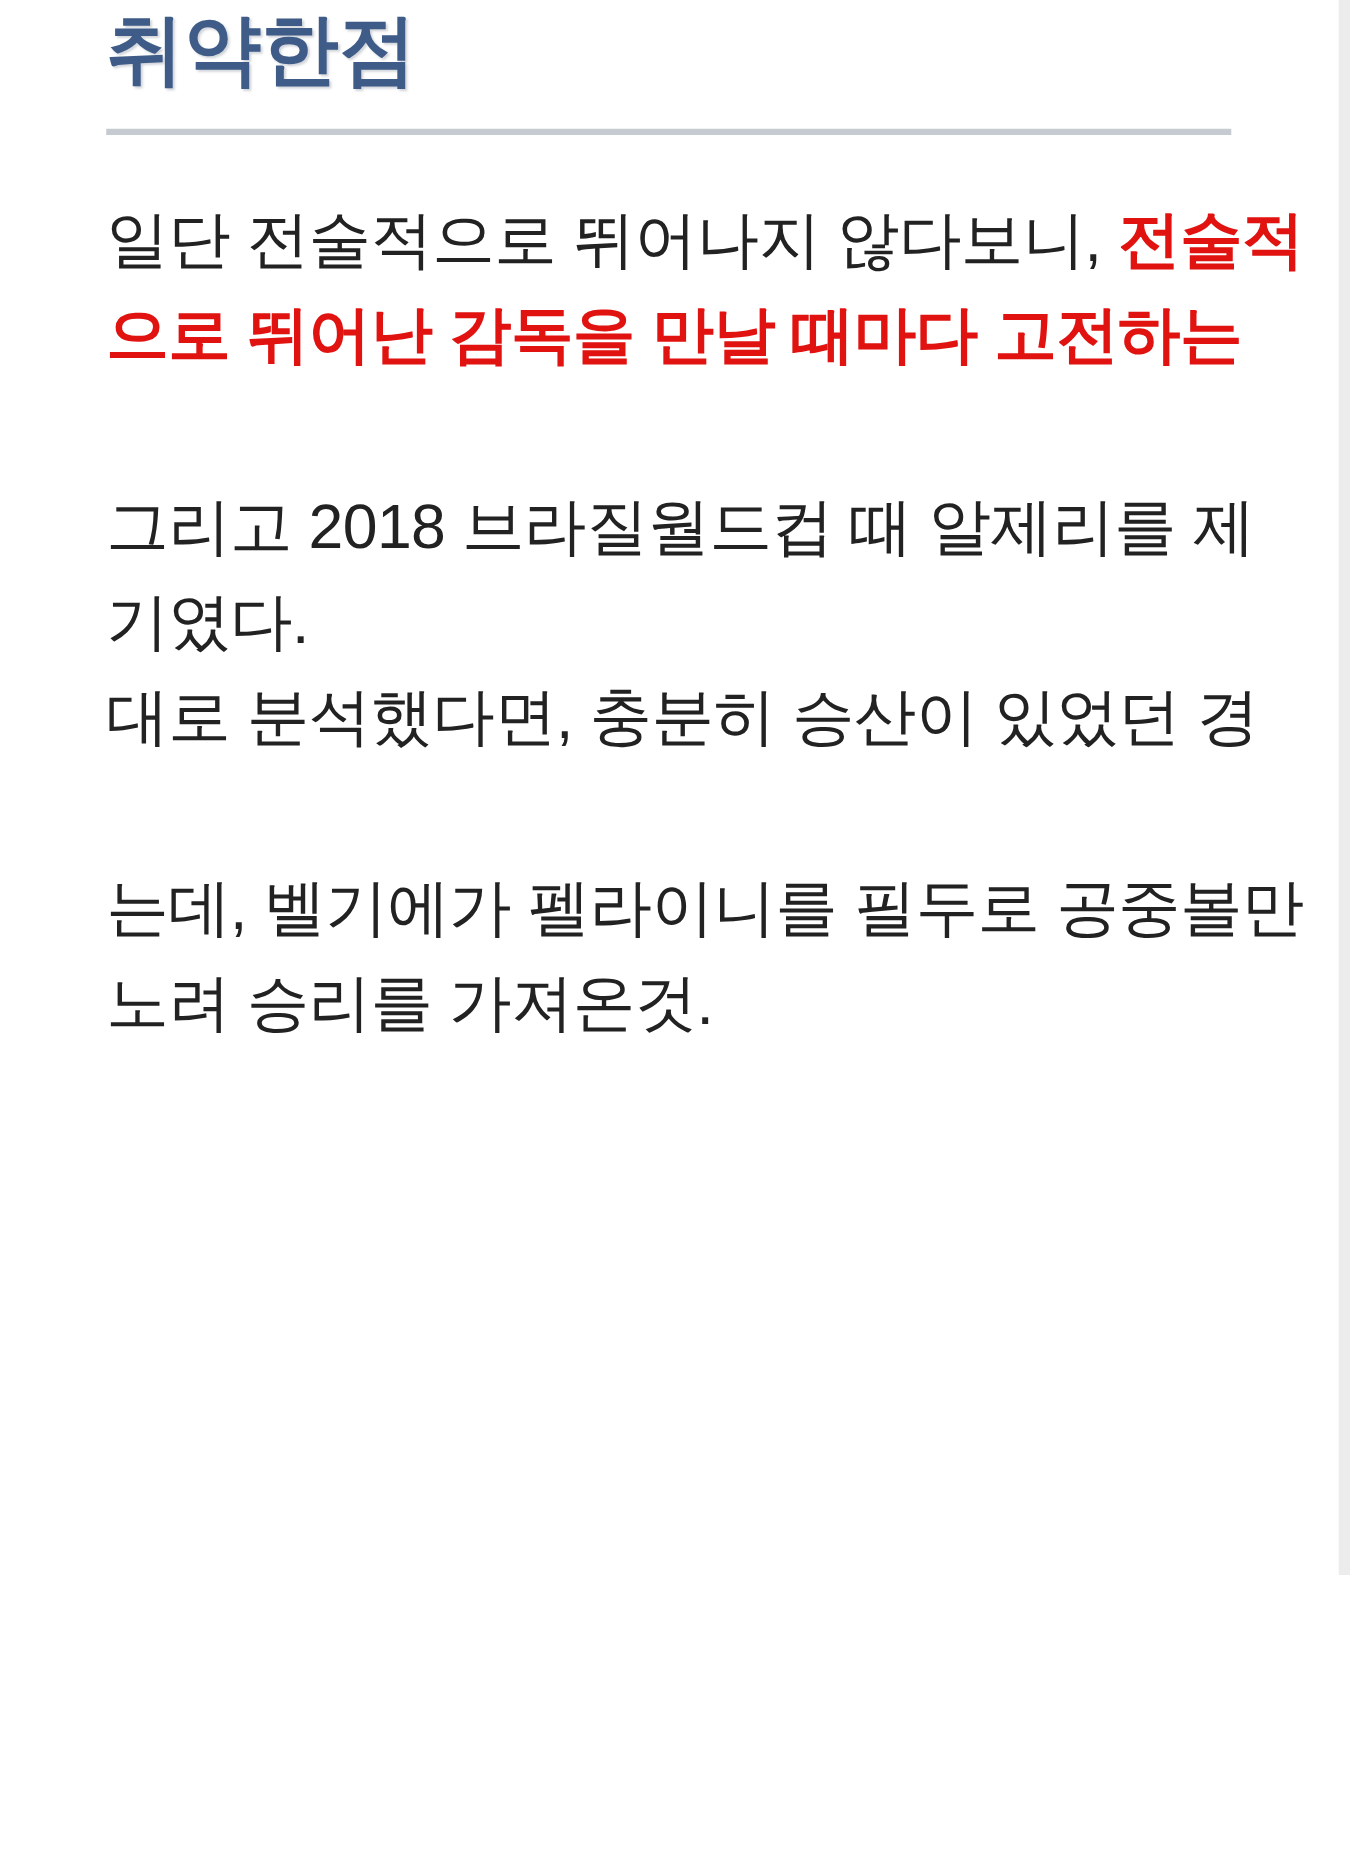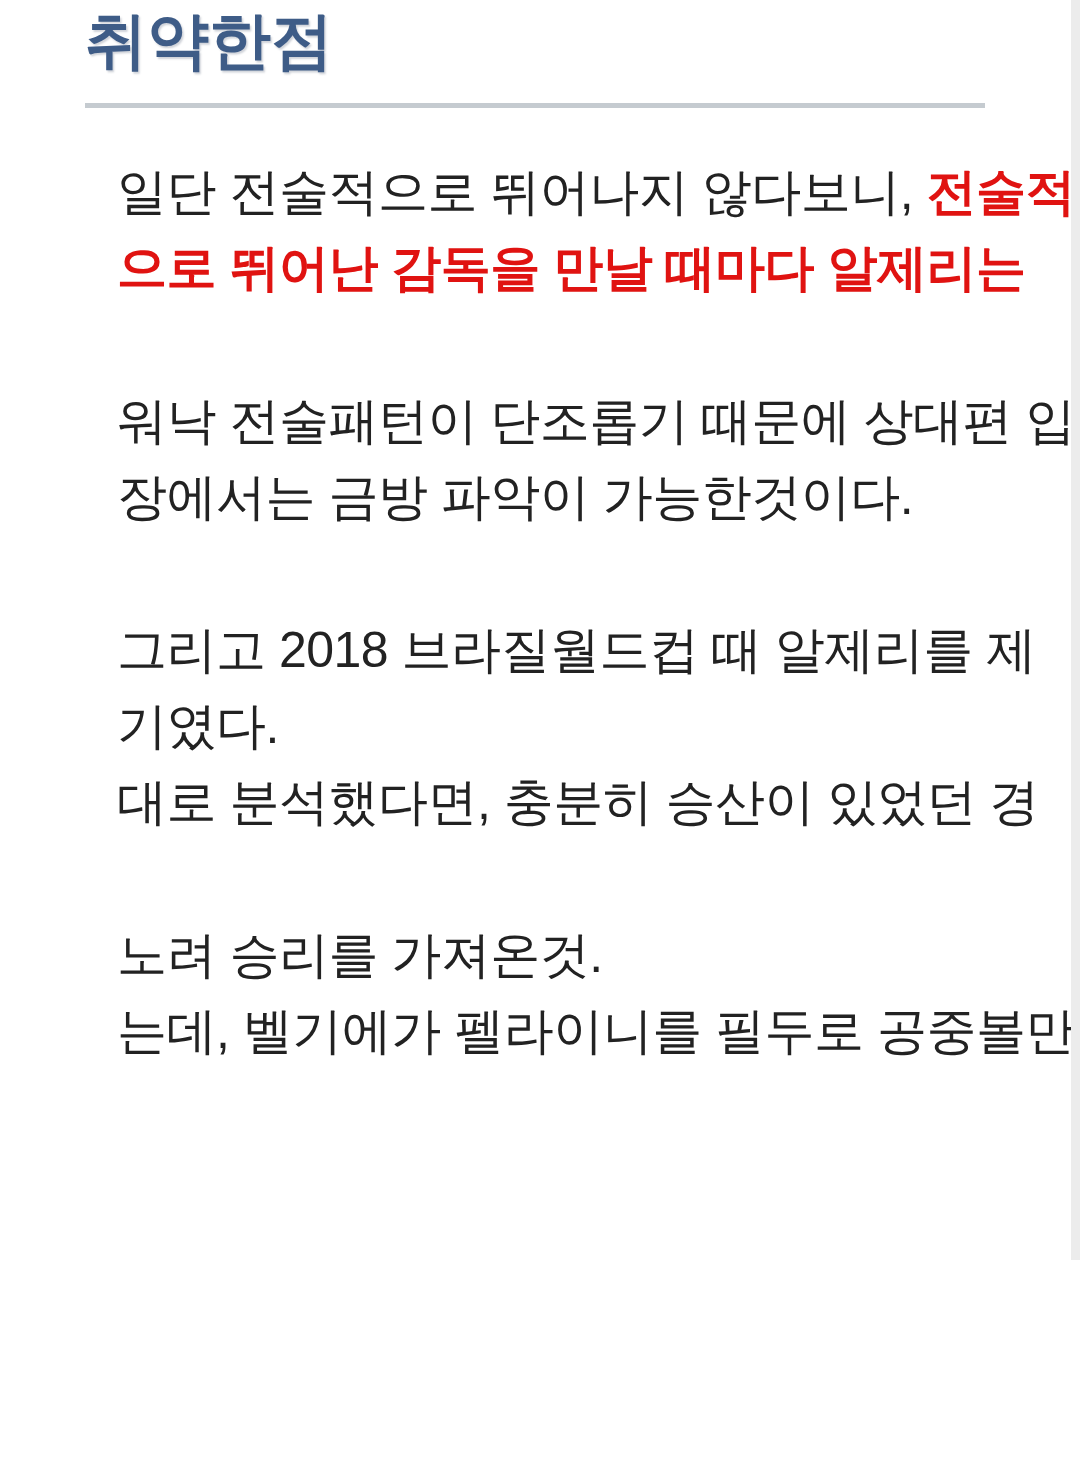--- a/index.html
+++ b/index.html
@@ -59,21 +59,20 @@
   }
 
   .para.first {
     margin-top: 46px;
   }
 
   .line {
     line-height: 76px;
     white-space: nowrap;
     letter-spacing: -0.5px;
-    margin-left: 32px;
   }
 
   .em {
     color: var(--accent-red, #e01311);
     font-weight: 700;
   }
 </style>
 </head>
 <body>
 
@@ -84,37 +83,33 @@
   <div class="doc">
 
     <h1 class="page-title">취약한점</h1>
 
     <div class="title-underline"></div>
 
     <article class="body-text">
 
       <div class="para first">
         <div class="line"><span>일단 전술적으로 뛰어나지 않다보니, </span><span class="em">전술적</span></div>
-        <div class="line em">으로 뛰어난 감독을 만날 때마다 알제리는</div>
+        <div class="line em">으로 뛰어난 감독을 만날 때마다 고전하는</div>
       </div>
 
       <div class="para">
       </div>
 
-      <div class="para">
-        <div class="line">워낙 전술패턴이 단조롭기 때문에 상대편 입</div>
-        <div class="line">장에서는 금방 파악이 가능한것이다.</div>
-      </div>
 
       <div class="para">
         <div class="line">그리고 2018 브라질월드컵 때 알제리를 제</div>
         <div class="line">기였다.</div>
         <div class="line">대로 분석했다면, 충분히 승산이 있었던 경</div>
       </div>
 
       <div class="para">
+        <div class="line">는데, 벨기에가 펠라이니를 필두로 공중볼만</div>
         <div class="line">노려 승리를 가져온것.</div>
-        <div class="line">는데, 벨기에가 펠라이니를 필두로 공중볼만</div>
       </div>
 
     </article>
   </div>
 </div>
 
 </body></html>

